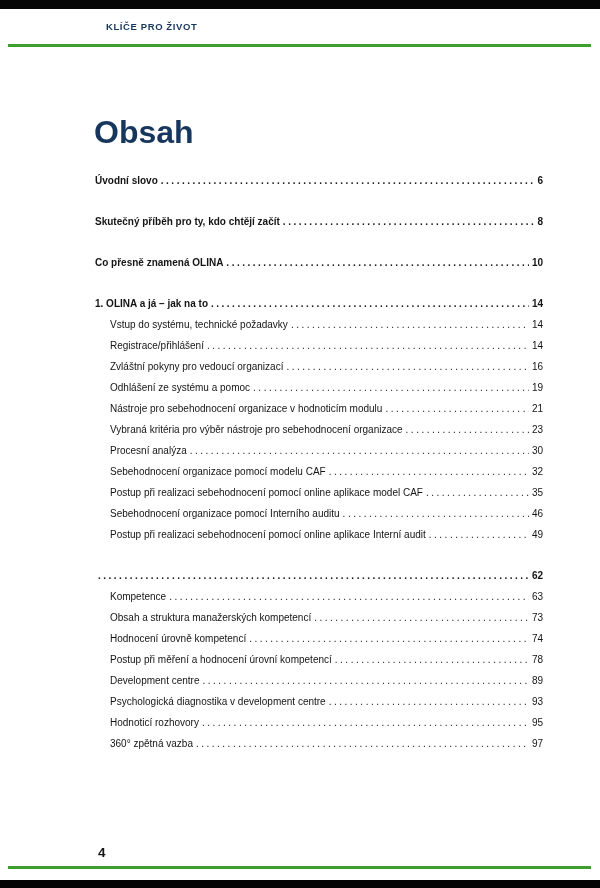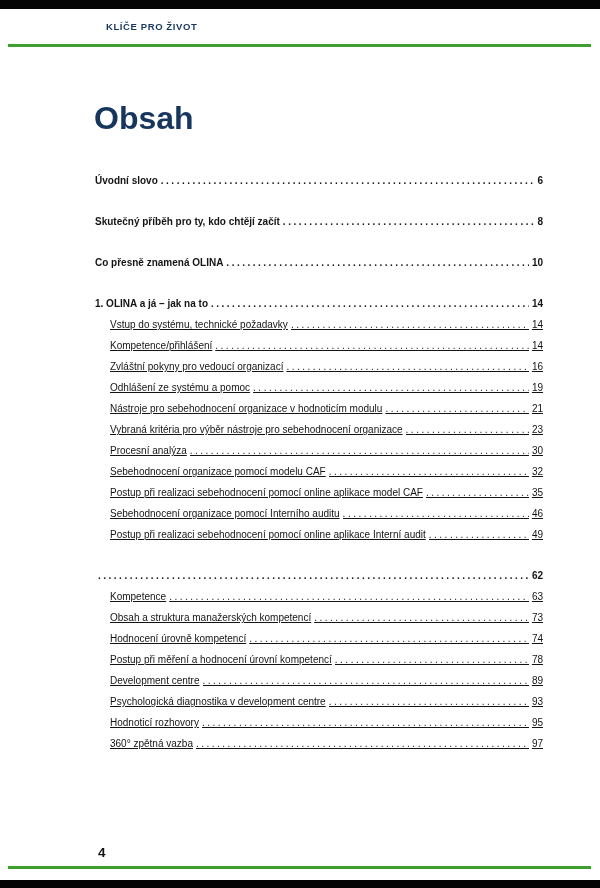--- a/index.html
+++ b/index.html
@@ -32,40 +32,40 @@
     position: absolute;
     left: 8px; right: 9px;
     height: 3px;
     background: var(--green, #3da02e);
   }
   .rule.top-rule { top: 44px; }
   .rule.bottom-rule { top: 866px; }
 
   .page-title {
     position: absolute;
-    left: 94px; top: 100px;
+    left: 94px; top: 114px;
     font-size: 32px;
     font-weight: bold;
     color: var(--navy, #17365d);
   }
 
   .toc {
     position: absolute;
     left: 95px; top: 170px;
     width: 448px;
   }
   .toc-row {
     display: flex;
     align-items: baseline;
     font-size: 10px;
     line-height: 21px;
     color: #141414;
   }
   .toc-row.bold { font-weight: bold; }
-  .toc-row.indent { padding-left: 15px; text-decoration: underline; }
+  .toc-row.indent { padding-left: 15px; }
   .toc-row.gap { margin-top: 20px; }
   .toc-label { white-space: nowrap; }
   .toc-dots {
     flex: 1;
     overflow: hidden;
     white-space: nowrap;
     margin: 0 3px;
     color: #1a1a1a;
   }
   .toc-dots::after {
@@ -112,21 +112,21 @@
     <span class="toc-label">1. OLINA a já – jak na to</span>
     <span class="toc-dots"></span>
     <span class="toc-page">14</span>
   </div>
     <div class="toc-row indent">
     <span class="toc-label">Vstup do systému, technické požadavky</span>
     <span class="toc-dots"></span>
     <span class="toc-page">14</span>
   </div>
     <div class="toc-row indent">
-    <span class="toc-label">Kompetence/přihlášení</span>
+    <span class="toc-label">Registrace/přihlášení</span>
     <span class="toc-dots"></span>
     <span class="toc-page">14</span>
   </div>
     <div class="toc-row indent">
     <span class="toc-label">Zvláštní pokyny pro vedoucí organizací</span>
     <span class="toc-dots"></span>
     <span class="toc-page">16</span>
   </div>
     <div class="toc-row indent">
     <span class="toc-label">Odhlášení ze systému a pomoc</span>

